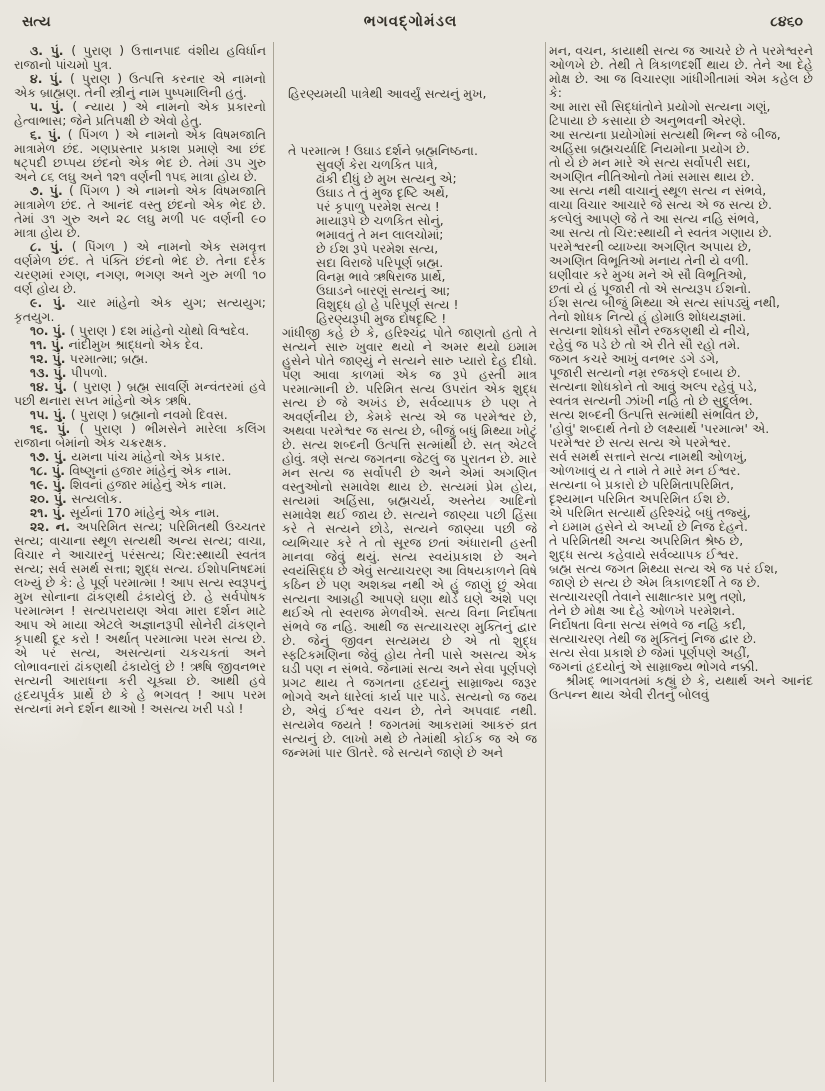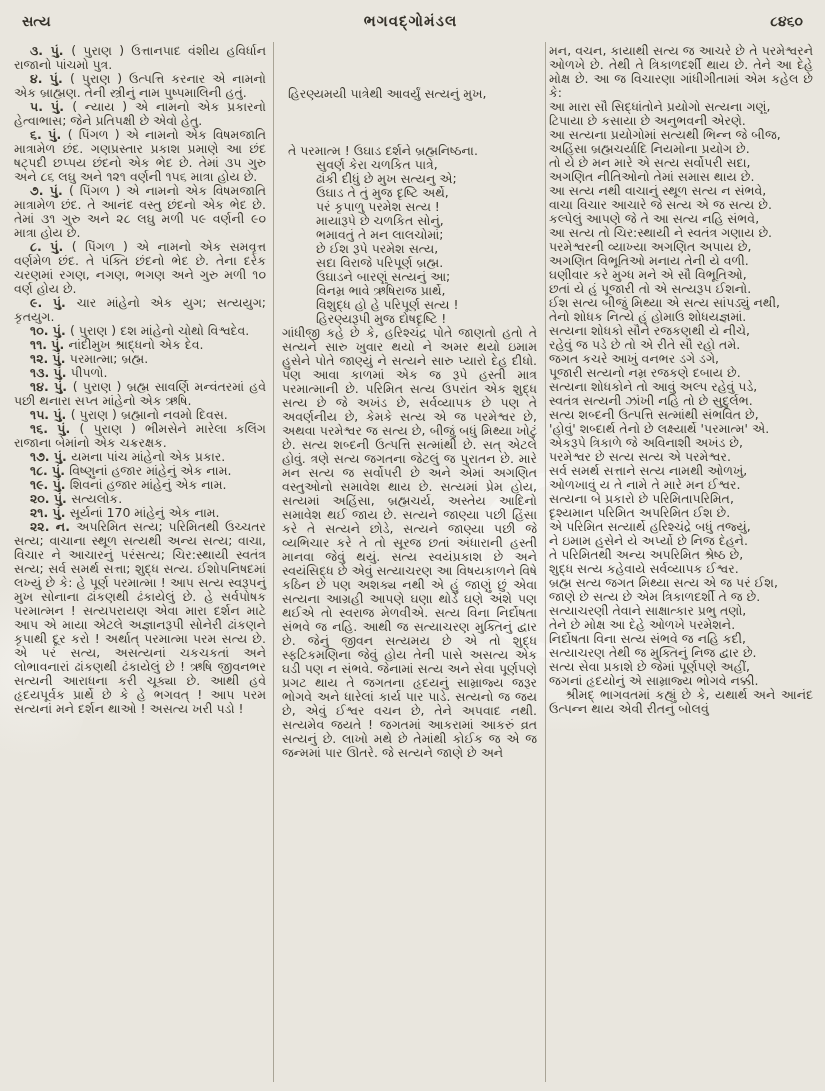--- a/index.html
+++ b/index.html
@@ -112,22 +112,22 @@
         </div>
       <div class="verse-block verse-centered">
           <div class="verse-line">સુવર્ણ કેરા ચળકિત પાત્રે,</div>
           <div class="verse-line">ઢાંકી દીધું છે મુખ સત્યનુ એ;</div>
           <div class="verse-line">ઉઘાડ તે તું મુજ દૃષ્ટિ અર્થે,</div>
           <div class="verse-line">પરં કૃપાળુ પરમેશ સત્ય !</div>
           <div class="verse-line">માયારૂપે છે ચળકિત સોનું,</div>
           <div class="verse-line">ભમાવતું તે મન લાલચોમાં;</div>
           <div class="verse-line">છે ઈશ રૂપે પરમેશ સત્ય,</div>
           <div class="verse-line">સદા વિરાજે પરિપૂર્ણ બ્રહ્મ.</div>
+          <div class="verse-line">વિનમ્ર ભાવે ઋષિરાજ પ્રાર્થે,</div>
           <div class="verse-line">ઉઘાડને બારણું સત્યનું આ;</div>
-          <div class="verse-line">વિનમ્ર ભાવે ઋષિરાજ પ્રાર્થે,</div>
           <div class="verse-line">વિશુદ્ધ હો હે પરિપૂર્ણ સત્ય !</div>
           <div class="verse-line">હિરણ્યરૂપી મુજ દોષદૃષ્ટિ !</div>
         </div>
       <div class="para">ગાંધીજી કહે છે કે, હરિશ્ચંદ્ર પોતે જાણતો હતો તે સત્યને સારુ ખુવાર થયો ને અમર થયો ઇમામ હુસેને પોતે જાણ્યું ને સત્યને સારુ પ્યારો દેહ દીધો. પણ આવા કાળમાં એક જ રૂપે હસ્તી માત્ર પરમાત્માની છે. પરિમિત સત્ય ઉપરાંત એક શુદ્ધ સત્ય છે જે અખંડ છે, સર્વવ્યાપક છે પણ તે અવર્ણનીય છે, કેમકે સત્ય એ જ પરમેશ્વર છે, અથવા પરમેશ્વર જ સત્ય છે, બીજું બધું મિથ્યા ખોટું છે. સત્ય શબ્દની ઉત્પત્તિ સત્માંથી છે. સત્ એટલે હોવું. ત્રણે સત્ય જગતના જેટલું જ પુરાતન છે. મારે મન સત્ય જ સર્વોપરી છે અને એમાં અગણિત વસ્તુઓનો સમાવેશ થાય છે. સત્યમાં પ્રેમ હોય, સત્યમાં અહિંસા, બ્રહ્મચર્ય, અસ્તેય આદિનો સમાવેશ થઈ જાય છે. સત્યને જાણ્યા પછી હિંસા કરે તે સત્યને છોડે, સત્યને જાણ્યા પછી જે વ્યભિચાર કરે તે તો સૂરજ છતાં અંધારાની હસ્તી માનવા જેવું થયું. સત્ય સ્વયંપ્રકાશ છે અને સ્વયંસિદ્ધ છે એવું સત્યાચરણ આ વિષયકાળને વિષે કઠિન છે પણ અશક્ય નથી એ હું જાણું છું એવા સત્યના આગ્રહી આપણે ઘણા થોડે ઘણે અંશે પણ થઈએ તો સ્વરાજ મેળવીએ. સત્ય વિના નિર્દોષતા સંભવે જ નહિ. આથી જ સત્યાચરણ મુક્તિનું દ્વાર છે. જેનું જીવન સત્યમય છે એ તો શુદ્ધ સ્ફટિકમણિના જેવું હોય તેની પાસે અસત્ય એક ઘડી પણ ન સંભવે. જેનામાં સત્ય અને સેવા પૂર્ણપણે પ્રગટ થાય તે જગતના હૃદયનું સામ્રાજ્ય જરૂર ભોગવે અને ધારેલાં કાર્ય પાર પાડે. સત્યનો જ જય છે, એવું ઈશ્વર વચન છે, તેને અપવાદ નથી. સત્યમેવ જયતે ! જગતમાં આકરામાં આકરું વ્રત સત્યનું છે. લાખો મથે છે તેમાંથી કોઈક જ એ જ જન્મમાં પાર ઊતરે. જે સત્યને જાણે છે અને</div>
     </div>
 
     <div class="col col3">
       <div class="para">મન, વચન, કાયાથી સત્ય જ આચરે છે તે પરમેશ્વરને ઓળખે છે. તેથી તે ત્રિકાળદર્શી થાય છે. તેને આ દેહે મોક્ષ છે. આ જ વિચારણા ગાંધીગીતામાં એમ કહેલ છે કે:</div>
       <div>
           <div class="verse-line">આ મારા સૌ સિદ્ધાંતોને પ્રયોગો સત્યના ગણું,</div>
@@ -147,21 +147,20 @@
           <div class="verse-line">ઈશ સત્ય બીજું મિથ્યા એ સત્ય સાંપડ્યું નથી,</div>
           <div class="verse-line">તેનો શોધક નિત્યે હું હોમાઉં શોધયજ્ઞમાં.</div>
           <div class="verse-line">સત્યના શોધકો સૌને રજકણથી યે નીચે,</div>
           <div class="verse-line">રહેવું જ પડે છે તો એ રીતે સૌ રહો તમે.</div>
           <div class="verse-line">જગત કચરે આખું વનભર ડગે ડગે,</div>
           <div class="verse-line">પૂજારી સત્યનો નમ્ર રજકણે દબાય છે.</div>
           <div class="verse-line">સત્યના શોધકોને તો આવું અલ્પ રહેવું પડે,</div>
           <div class="verse-line">સ્વતંત્ર સત્યની ઝાંખી નહિ તો છે સુદુર્લભ.</div>
           <div class="verse-line">સત્ય શબ્દની ઉત્પત્તિ સત્માંથી સંભવિત છે,</div>
           <div class="verse-line">'હોવું' શબ્દાર્થ તેનો છે લક્ષ્યાર્થે 'પરમાત્મ' એ.</div>
-          <div class="verse-line">એકરૂપે ત્રિકાળે જે અવિનાશી અખંડ છે,</div>
           <div class="verse-line">પરમેશ્વર છે સત્ય સત્ય એ પરમેશ્વર.</div>
           <div class="verse-line">સર્વ સમર્થ સત્તાને સત્ય નામથી ઓળખું,</div>
           <div class="verse-line">ઓળખાવું ય તે નામે તે મારે મન ઈશ્વર.</div>
           <div class="verse-line">સત્યના બે પ્રકારો છે પરિમિતાપરિમિત,</div>
           <div class="verse-line">દૃશ્યમાન પરિમિત અપરિમિત ઈશ છે.</div>
           <div class="verse-line">એ પરિમિત સત્યાર્થે હરિશ્ચંદ્રે બધું તજ્યું,</div>
           <div class="verse-line">ને ઇમામ હુસેને યે અર્પ્યો છે નિજ દેહને.</div>
           <div class="verse-line">તે પરિમિતથી અન્ય અપરિમિત શ્રેષ્ઠ છે,</div>
           <div class="verse-line">શુદ્ધ સત્ય કહેવાયે સર્વવ્યાપક ઈશ્વર.</div>
           <div class="verse-line">બ્રહ્મ સત્ય જગત મિથ્યા સત્ય એ જ પરં ઈશ,</div>

